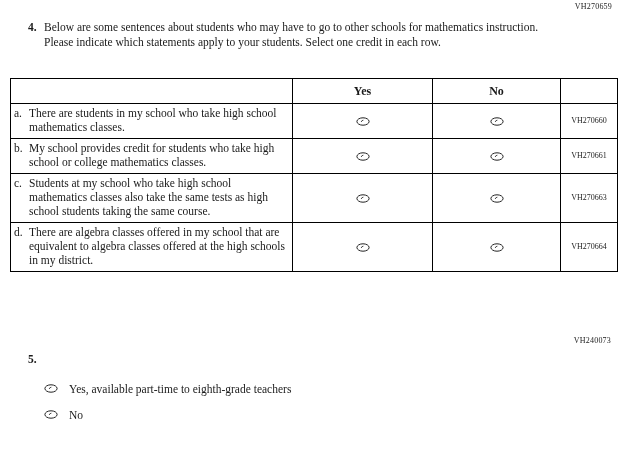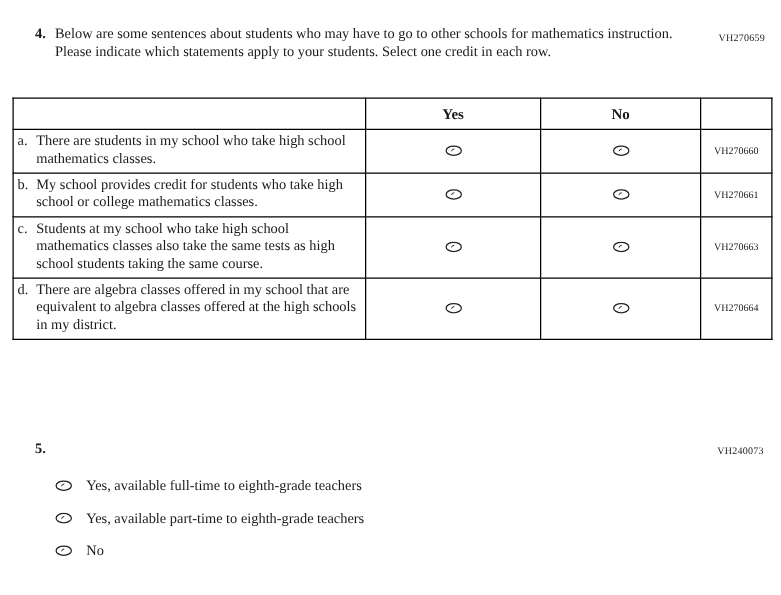--- a/index.html
+++ b/index.html
@@ -10,22 +10,22 @@
     font-family:"Liberation Serif", serif;
     color:#1a1a1a;
     overflow:hidden;
   }
   .code{
     position:absolute;
     font-size:8px;
     letter-spacing:0.2px;
     color:#222;
   }
-  .code-q4{top:26px;right:13px;}
-  .code-q5{top:356px;right:14px;}
+  .code-q4{top:2px;right:13px;}
+  .code-q5{top:336px;right:14px;}
 
   .q-block{position:absolute;left:28px;width:566px;}
   .q4-block{top:20px;}
   .q5-block{top:352px;}
 
   .q-row{display:flex;align-items:flex-start;}
   .q-num{font-weight:bold;width:16px;flex:none;font-size:11.5px;line-height:1.3;}
   .q-text{margin:0;width:508px;font-size:11.5px;line-height:1.3;}
   .bold{font-weight:normal;}
 
@@ -182,27 +182,20 @@
     </tbody>
   </table>
 
   <div class="code code-q5">VH240073</div>
 
   <div class="q-block q5-block">
     <div class="q-row">
       <span class="q-num">5.</span>
     </div>
     <div class="q5-options">
-      <div class="q5-option">
-        <span class="oval"><svg width="14" height="9" viewBox="0 0 14 9">
-              <ellipse cx="7" cy="4.5" rx="6.1" ry="3.7" fill="none" stroke="#222" stroke-width="1"></ellipse>
-              <path d="M5.2 5 a2.3 2.3 0 0 1 2.2 -1.8" fill="none" stroke="#222" stroke-width="0.8"></path>
-            </svg></span>
-        <span>Yes, available full-time to eighth-grade teachers</span>
-      </div>
       <div class="q5-option">
         <span class="oval"><svg width="14" height="9" viewBox="0 0 14 9">
               <ellipse cx="7" cy="4.5" rx="6.1" ry="3.7" fill="none" stroke="#222" stroke-width="1"></ellipse>
               <path d="M5.2 5 a2.3 2.3 0 0 1 2.2 -1.8" fill="none" stroke="#222" stroke-width="0.8"></path>
             </svg></span>
         <span>Yes, available part-time to eighth-grade teachers</span>
       </div>
       <div class="q5-option">
         <span class="oval"><svg width="14" height="9" viewBox="0 0 14 9">
               <ellipse cx="7" cy="4.5" rx="6.1" ry="3.7" fill="none" stroke="#222" stroke-width="1"></ellipse>

